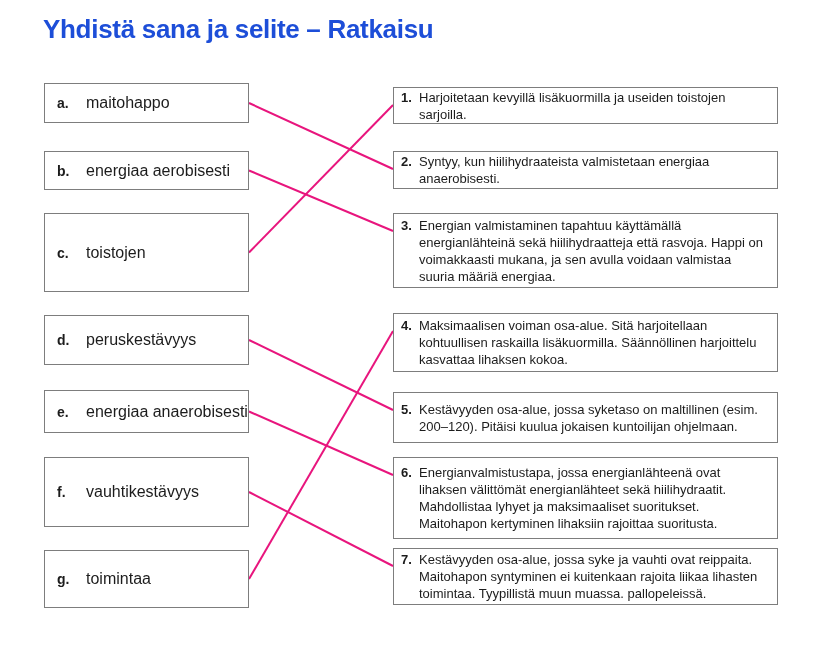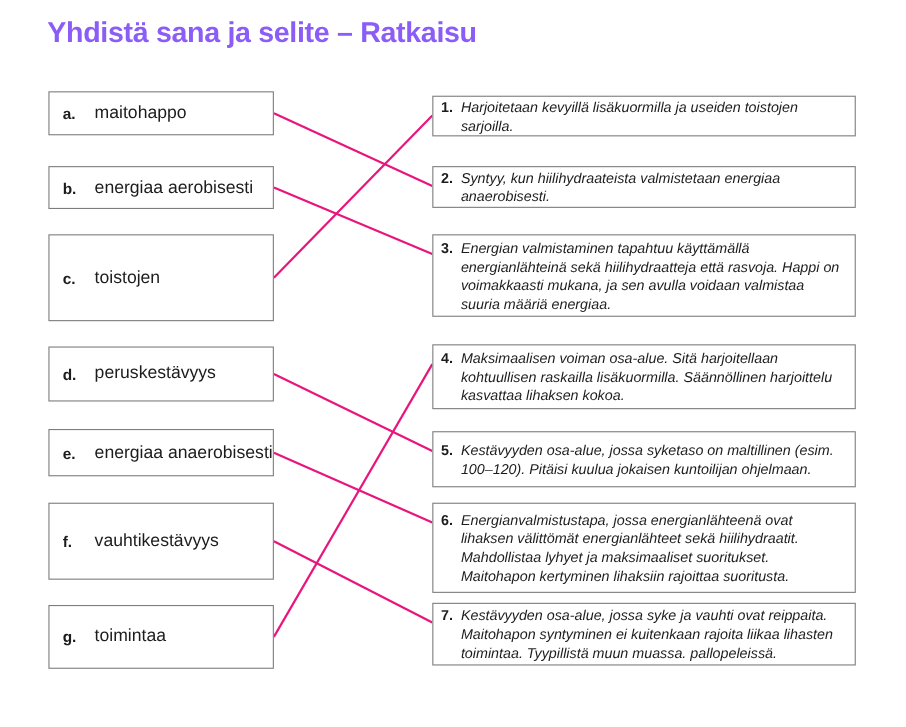--- a/index.html
+++ b/index.html
@@ -13,21 +13,21 @@
     overflow: hidden;
   }
   .page-title {
     position: absolute;
     left: 43px;
     top: 14px;
     margin: 0;
     font-size: 26px;
     font-weight: bold;
     letter-spacing: -0.3px;
-    color: #8b5cf6;
+    color: #1d4ed8;
   }
   svg.connectors {
     position: absolute;
     left: 0; top: 0;
     width: 824px; height: 661px;
     z-index: 1;
     pointer-events: none;
   }
   .term-box {
     position: absolute;
@@ -66,21 +66,20 @@
   .def-number {
     flex: 0 0 18px;
     margin-left: 7px;
     font-weight: bold;
     font-size: 13px;
     line-height: 17px;
   }
   .def-text {
     font-size: 13px;
     line-height: 17px;
-    font-style: italic;
   }
 </style>
 </head>
 <body>
 
 <div class="page">
 
   <h1 class="page-title">Yhdistä sana ja selite – Ratkaisu</h1>
 
   <svg class="connectors">
@@ -142,21 +141,21 @@
   </div>
   <div class="def-box" style="top:313px;height:59px;">
     <div class="def-row">
       <span class="def-number">4.</span>
       <span class="def-text">Maksimaalisen voiman osa-alue. Sitä harjoitellaan kohtuullisen raskailla lisäkuormilla. Säännöllinen harjoittelu kasvattaa lihaksen kokoa.</span>
     </div>
   </div>
   <div class="def-box" style="top:392px;height:51px;">
     <div class="def-row">
       <span class="def-number">5.</span>
-      <span class="def-text">Kestävyyden osa-alue, jossa syketaso on maltillinen (esim. 100–120). Pitäisi kuulua jokaisen kuntoilijan ohjelmaan.</span>
+      <span class="def-text">Kestävyyden osa-alue, jossa syketaso on maltillinen (esim. 200–120). Pitäisi kuulua jokaisen kuntoilijan ohjelmaan.</span>
     </div>
   </div>
   <div class="def-box" style="top:457px;height:82px;">
     <div class="def-row">
       <span class="def-number">6.</span>
       <span class="def-text">Energianvalmistustapa, jossa energianlähteenä ovat lihaksen välittömät energianlähteet sekä hiilihydraatit. Mahdollistaa lyhyet ja maksimaaliset suoritukset. Maitohapon kertyminen lihaksiin rajoittaa suoritusta.</span>
     </div>
   </div>
   <div class="def-box" style="top:548px;height:57px;">
     <div class="def-row">

